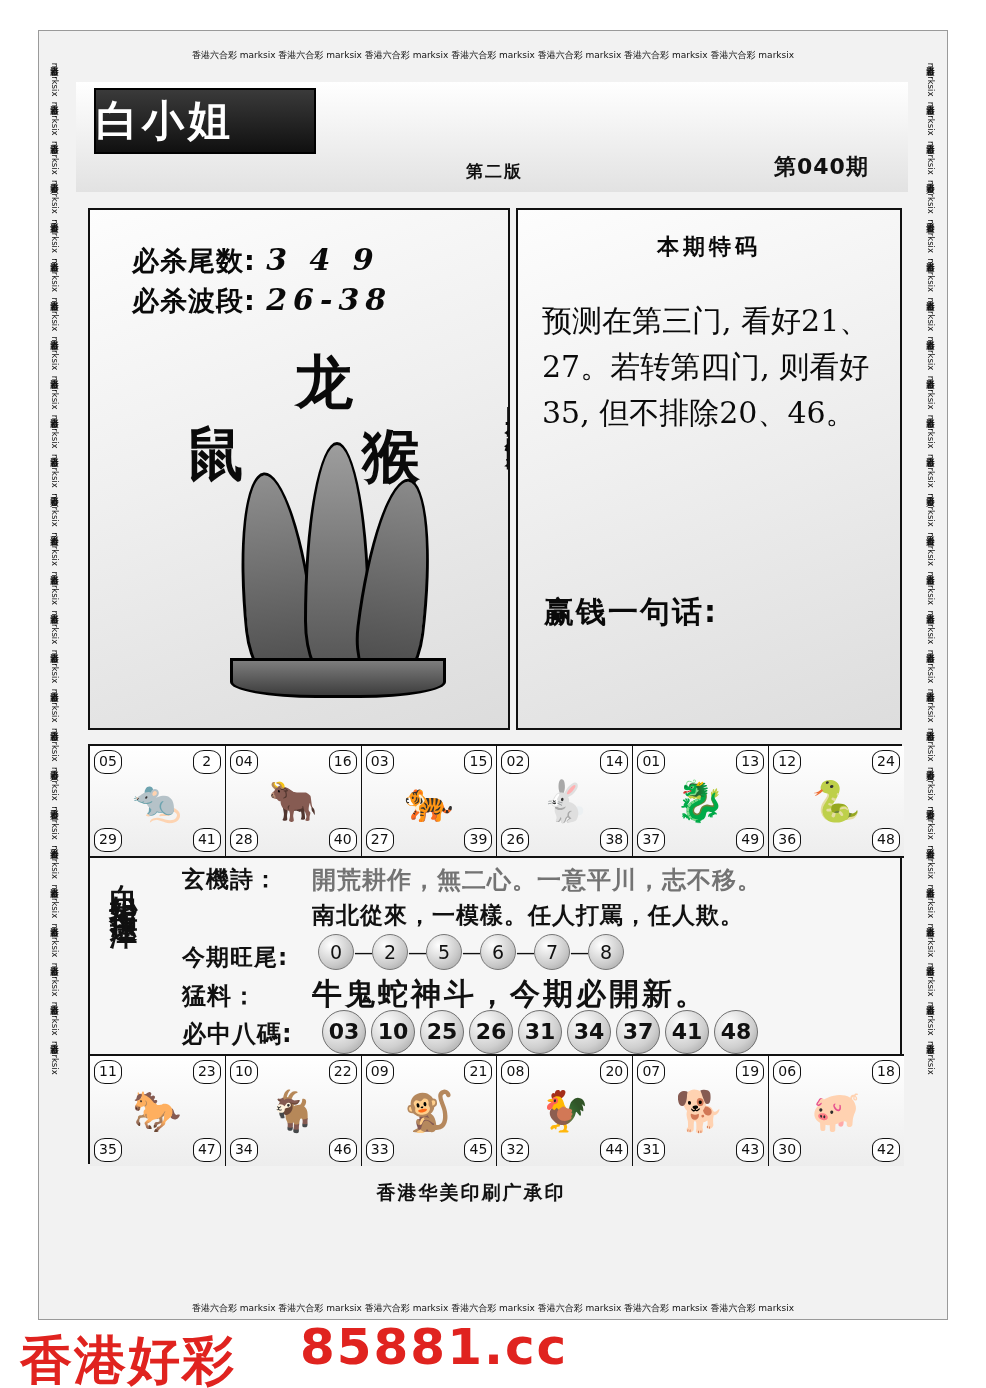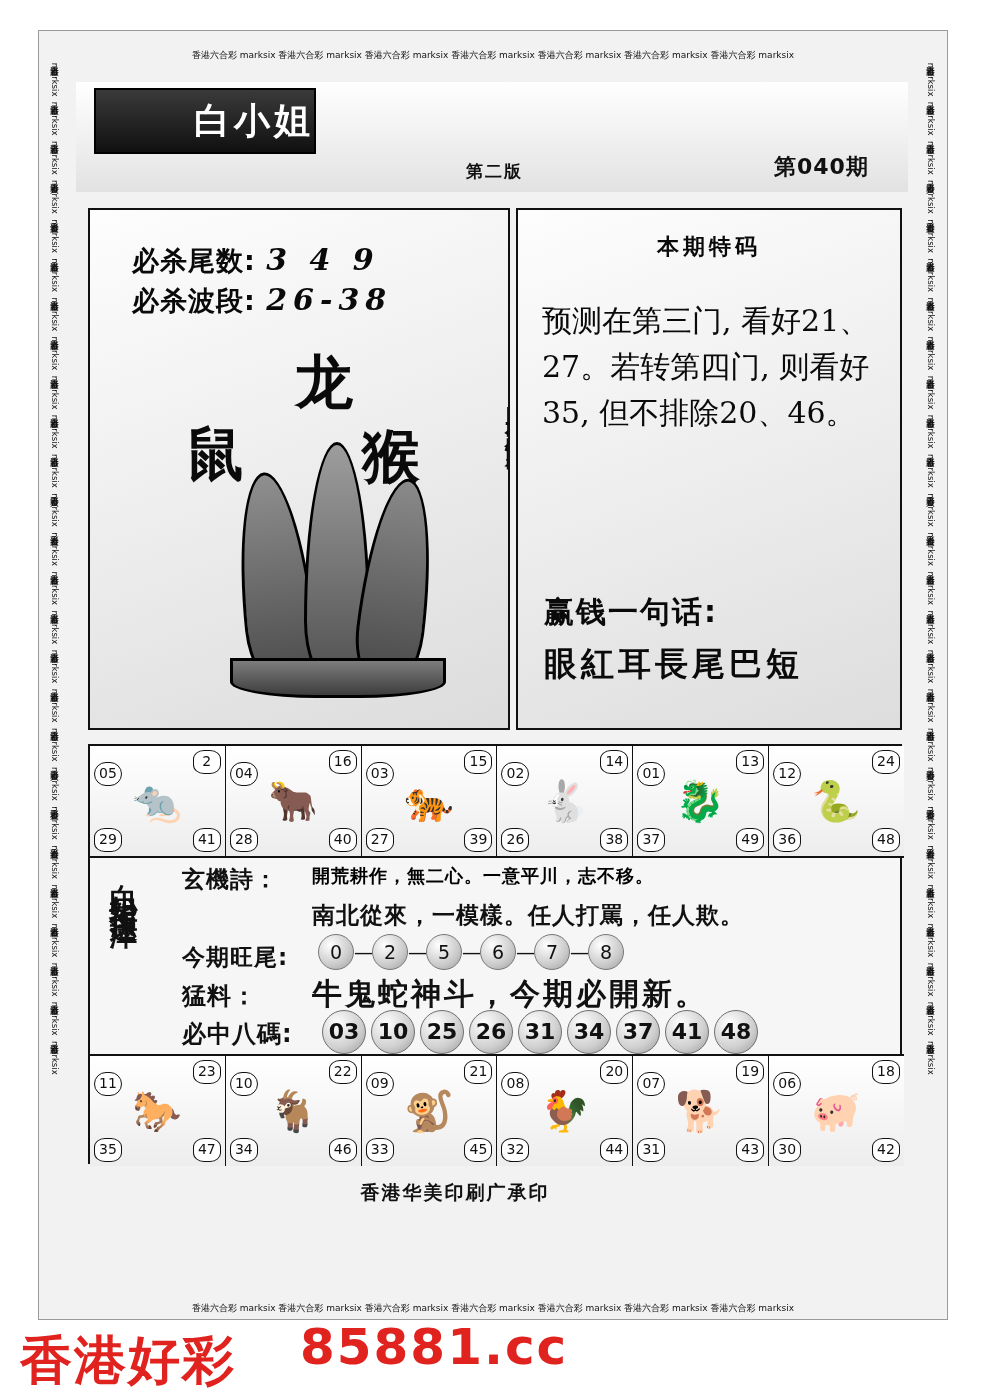--- a/index.html
+++ b/index.html
@@ -50,23 +50,23 @@
     position:absolute;left:76px;top:82px;width:832px;height:110px;
     background:linear-gradient(#ffffff,#e2e2e2);
   }
   #title-box{
     position:absolute;left:94px;top:88px;width:218px;height:62px;
     background:linear-gradient(180deg,#3a3a3a,#101010);
     border:2px solid #000;
     color:#fff;
     font-family:"DejaVu Sans",sans-serif;
     font-weight:bold;
-    font-size:36px;
+    font-size:42px;
     line-height:62px;
-    text-align:right;
+    text-align:left;
     letter-spacing:4px;
   }
   #title-rest{
     position:absolute;left:320px;top:86px;
     font-family:"DejaVu Sans",sans-serif;
     font-weight:bold;font-size:45px;line-height:66px;color:#0b0b0b;
     letter-spacing:1px;
   }
   #edition{
     position:absolute;left:466px;top:160px;
@@ -174,21 +174,21 @@
   .animal-row#animal-row-bottom{border-top:2px solid #111;}
   .num{
     position:absolute;
     width:26px;height:22px;
     border:1.5px solid #111;
     border-radius:11px/9px;
     background:#fff;
     font-size:14px;line-height:21px;text-align:center;color:#111;
     font-family:"DejaVu Sans",sans-serif;
   }
-  .n-tl{left:4px;top:16px;border-radius:12px;}
+  .n-tl{left:4px;top:4px;}
   .n-tr{right:4px;top:4px;}
   .n-bl{left:4px;bottom:4px;}
   .n-br{right:4px;bottom:4px;}
   .animal-glyph{
     position:absolute;left:0;top:0;width:100%;height:100%;
     display:flex;align-items:center;justify-content:center;
     font-size:40px;color:#3c3c3c;
   }
   
   #mid-center{
@@ -199,21 +199,21 @@
     writing-mode:vertical-rl;
     font-size:28px;font-weight:bold;color:#111;letter-spacing:6px;
     height:182px;
   }
   #poem-label{
     position:absolute;left:92px;top:6px;
     font-size:23px;font-weight:bold;color:#111;letter-spacing:1px;
   }
   #poem-line1{
     position:absolute;left:222px;top:6px;
-    font-size:18px;font-weight:bold;color:#000000;letter-spacing:1px;white-space:nowrap;
+    font-size:24px;font-weight:bold;color:#737373;letter-spacing:1px;white-space:nowrap;
   }
   #poem-line2{
     position:absolute;left:222px;top:42px;
     font-size:23px;font-weight:bold;color:#111;letter-spacing:1px;white-space:nowrap;
   }
   #hot-label{
     position:absolute;left:92px;top:84px;
     font-size:23px;font-weight:bold;color:#111;letter-spacing:1px;
   }
   #hot-row{
@@ -247,21 +247,21 @@
   }
   .big-ball{
     width:42px;height:42px;border-radius:50%;
     background:radial-gradient(circle at 34% 30%,#ffffff,#cfcfcf 60%,#9a9a9a 100%);
     border:1px solid #6f6f6f;
     font-size:22px;line-height:42px;text-align:center;color:#111;font-weight:bold;
     font-family:"DejaVu Sans",sans-serif;
   }
   
   #footer-print{
-    position:absolute;left:0;top:1180px;width:910px;text-align:center;
+    position:absolute;left:16px;top:1180px;width:910px;text-align:center;
     font-size:19px;font-weight:bold;color:#111;letter-spacing:2px;
   }
   #bottom-brand{
     position:absolute;left:20px;top:1326px;
     font-size:52px;font-weight:bold;color:#e0231f;letter-spacing:2px;
     font-family:"DejaVu Sans",sans-serif;
   }
   #bottom-site{
     position:absolute;left:300px;top:1318px;
     font-size:50px;font-weight:bold;color:#e0231f;letter-spacing:2px;
@@ -307,21 +307,20 @@
     <div class="zodiac" id="z-long">龙</div>
     <div class="zodiac" id="z-shu">鼠</div>
     <div class="zodiac" id="z-hou">猴</div>
     <div id="vert-label">白小姐灾烧区</div>
   </div>
 
   <div id="right-panel">
     <div id="rp-title">本期特码</div>
     <div id="rp-body">预测在第三门, 看好21、27。若转第四门, 则看好35, 但不排除20、46。</div>
     <div id="rp-win-label">赢钱一句话:</div>
-    <div id="rp-win-text">眼紅耳長尾巴短</div>
   </div>
 
   <div id="mid-box">
 
     <div class="animal-row" id="animal-row-top">
         <div class="animal-cell">
           <div class="animal-glyph">🐀</div>
           <div class="num n-tl">05</div>
           <div class="num n-tr">2</div>
           <div class="num n-bl">29</div>

